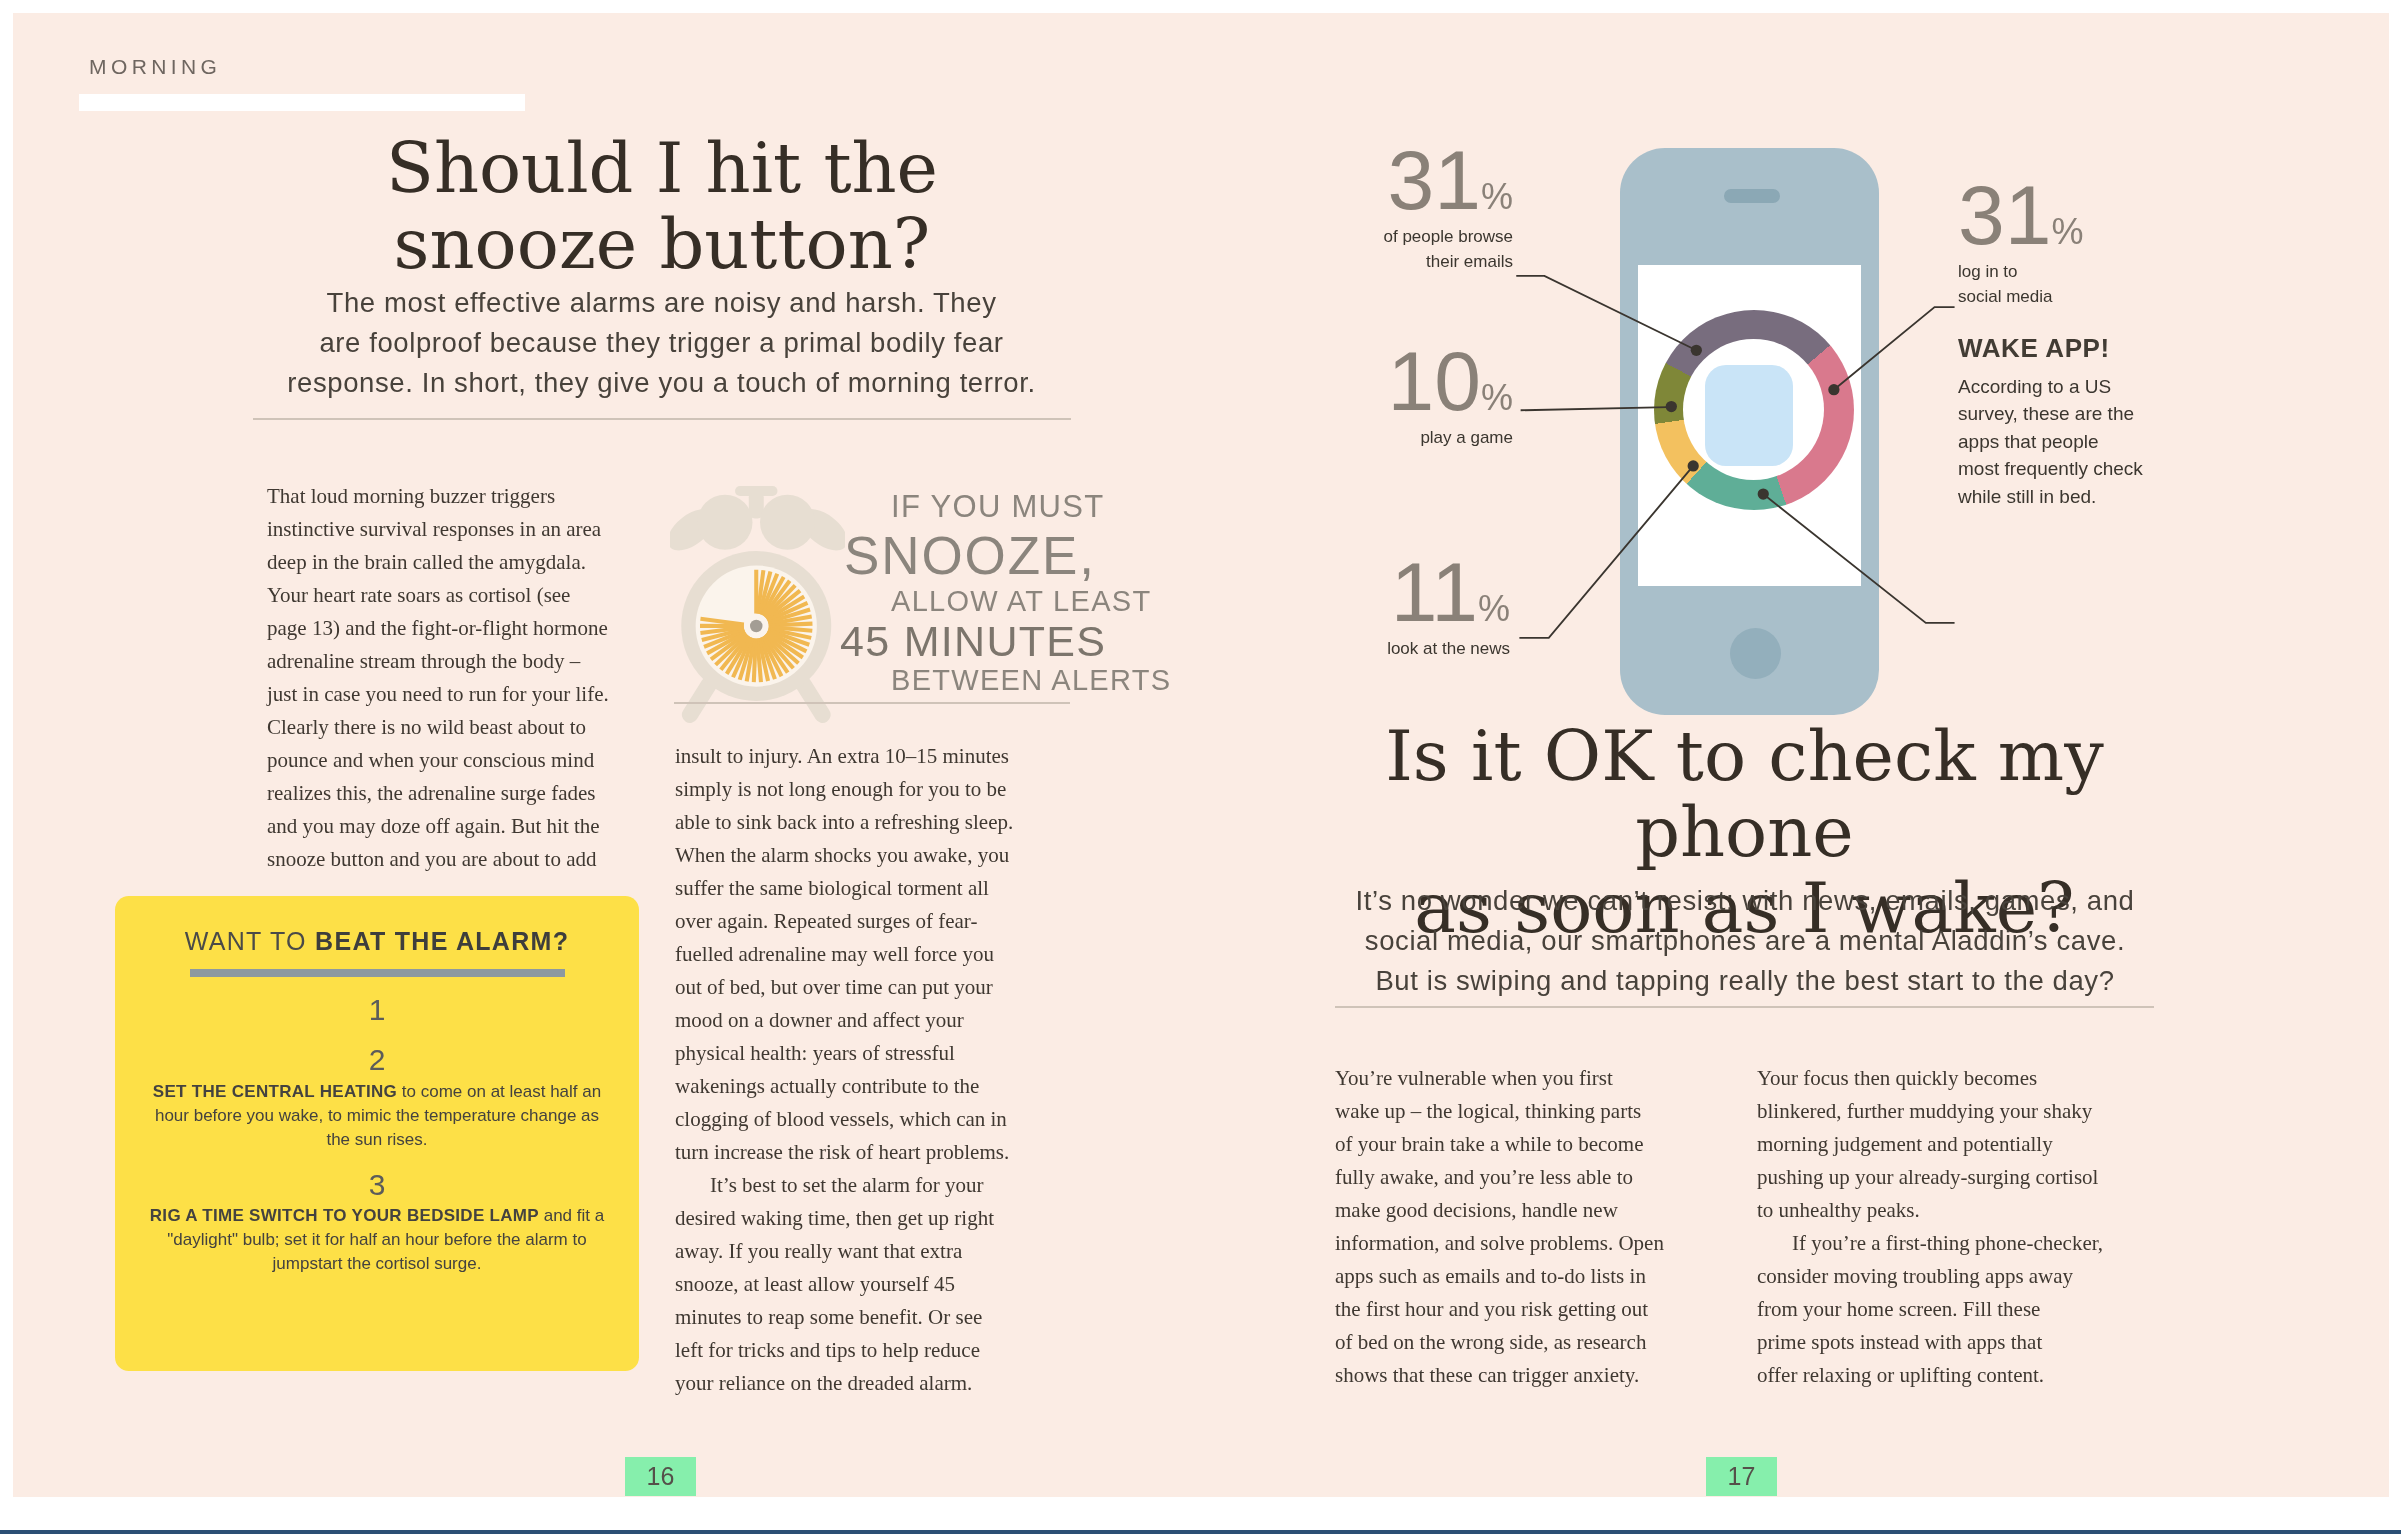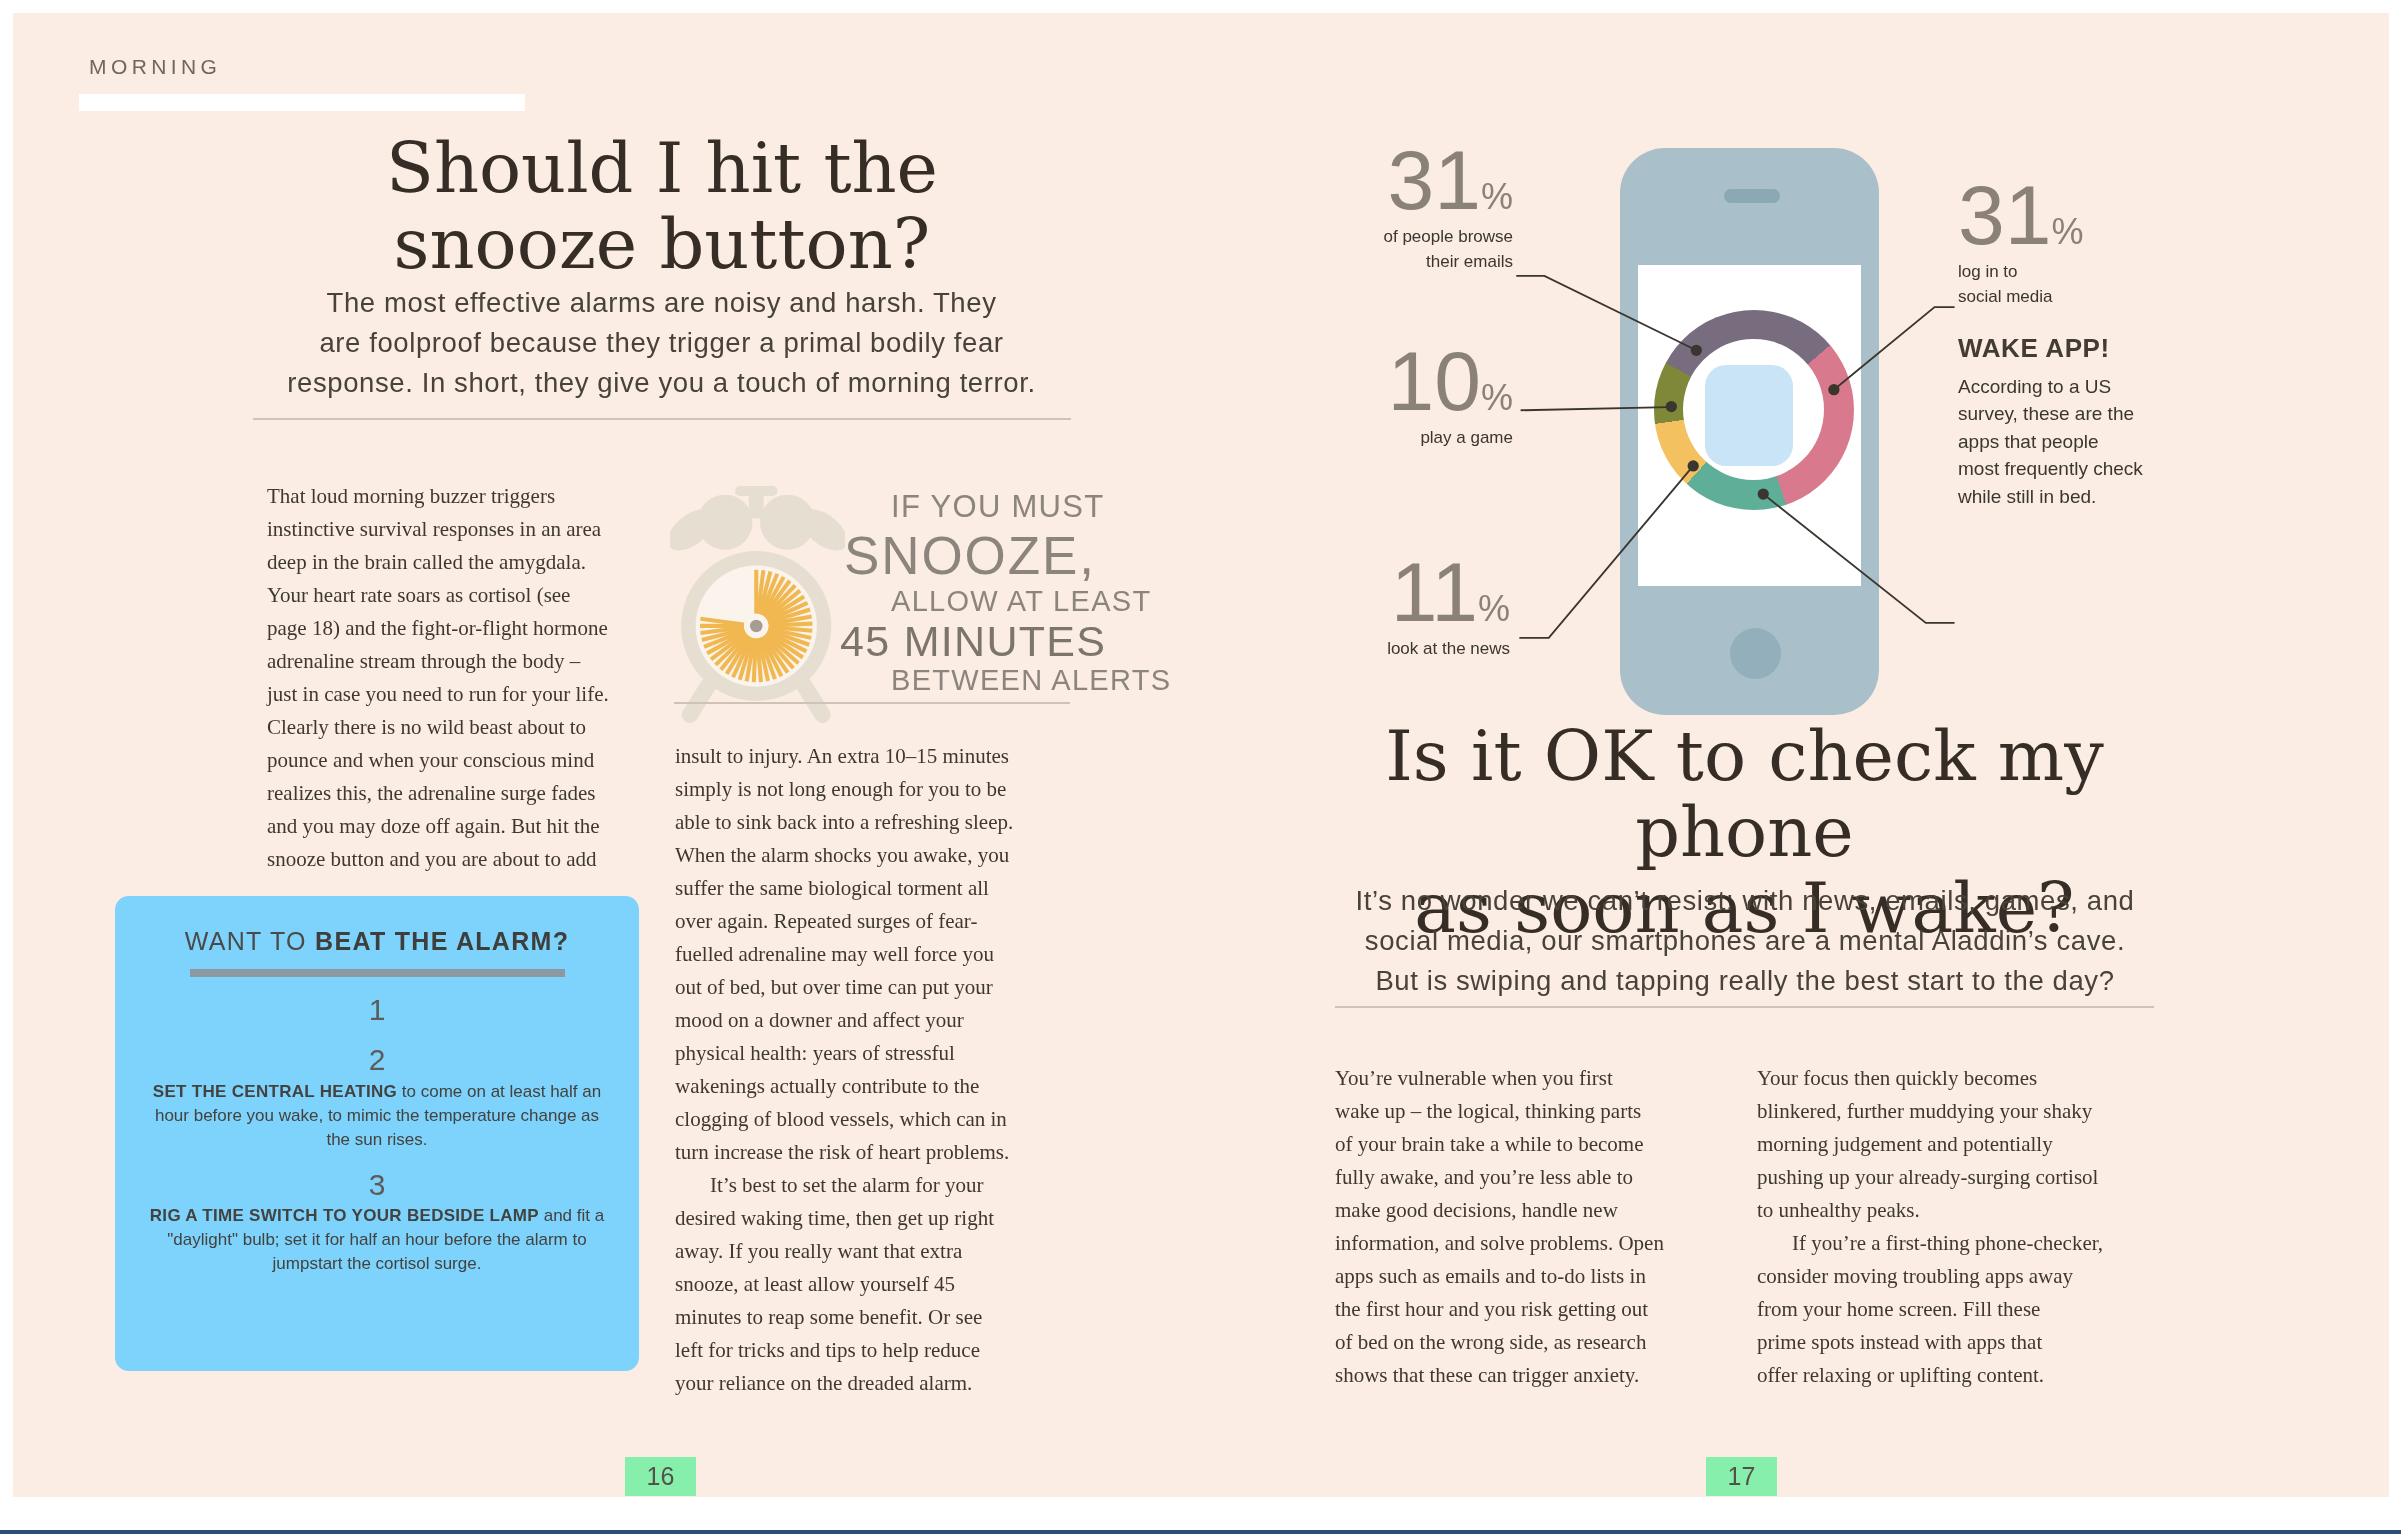--- a/index.html
+++ b/index.html
@@ -29,21 +29,21 @@
 
   
   .snz{color:#8b857d;letter-spacing:1.3px;white-space:nowrap;}
   .snz1{left:891px;top:489px;font-size:31px;}
   .snz2{left:844px;top:525px;font-size:53px;letter-spacing:1.9px;}
   .snz3{left:891px;top:585px;font-size:29px;}
   .snz4{left:840px;top:617px;font-size:43px;color:#7c756c;}
   .snz5{left:891px;top:664px;font-size:29px;}
 
   
-  .beat-box{left:115px;top:896px;width:524px;height:475px;background:#7dd3fc;border-radius:13.8px;
+  .beat-box{left:115px;top:896px;width:524px;height:475px;background:#fde047;border-radius:13.8px;
             text-align:center;color:#44423f;}
   .beat-title{margin-top:31px;font-size:25px;letter-spacing:1.3px;color:#4a4a48;}
   .beat-title b{color:#3e3e3c;}
   .beat-bar{width:375px;height:8.8px;background:#8d99a0;margin:12.5px auto 0 auto;}
   .beat-num{font-size:30px;color:#5c5c5a;margin-top:15px;line-height:35px;}
   .beat-text{width:465px;margin:2.5px auto 0 auto;font-size:17px;line-height:24px;}
   .beat-text b{letter-spacing:0.3px;}
 
   
   .phone{left:1620px;top:148px;width:259px;height:567px;background:#a9bfca;border-radius:45px;}
@@ -94,21 +94,21 @@
       <div class="ln">are foolproof because they trigger a primal bodily fear</div>
       <div class="ln">response. In short, they give you a touch of morning terror.</div>
     </div>
   <div class="abs divider" style="left:253px;top:418px;width:818px;"></div>
 
   <div class="abs serif-col" style="left:267px;top:480px;">
       <div class="ln">That loud morning buzzer triggers</div>
       <div class="ln">instinctive survival responses in an area</div>
       <div class="ln">deep in the brain called the amygdala.</div>
       <div class="ln">Your heart rate soars as cortisol (see</div>
-      <div class="ln">page 18) and the fight-or-flight hormone</div>
+      <div class="ln">page 13) and the fight-or-flight hormone</div>
       <div class="ln">adrenaline stream through the body –</div>
       <div class="ln">just in case you need to run for your life.</div>
       <div class="ln">Clearly there is no wild beast about to</div>
       <div class="ln">pounce and when your conscious mind</div>
       <div class="ln">realizes this, the adrenaline surge fades</div>
       <div class="ln">and you may doze off again. But hit the</div>
       <div class="ln">snooze button and you are about to add</div>
     </div>
 
   <svg class="abs" style="left:670px;top:462px;" width="175" height="263" viewBox="0 0 280 420">

